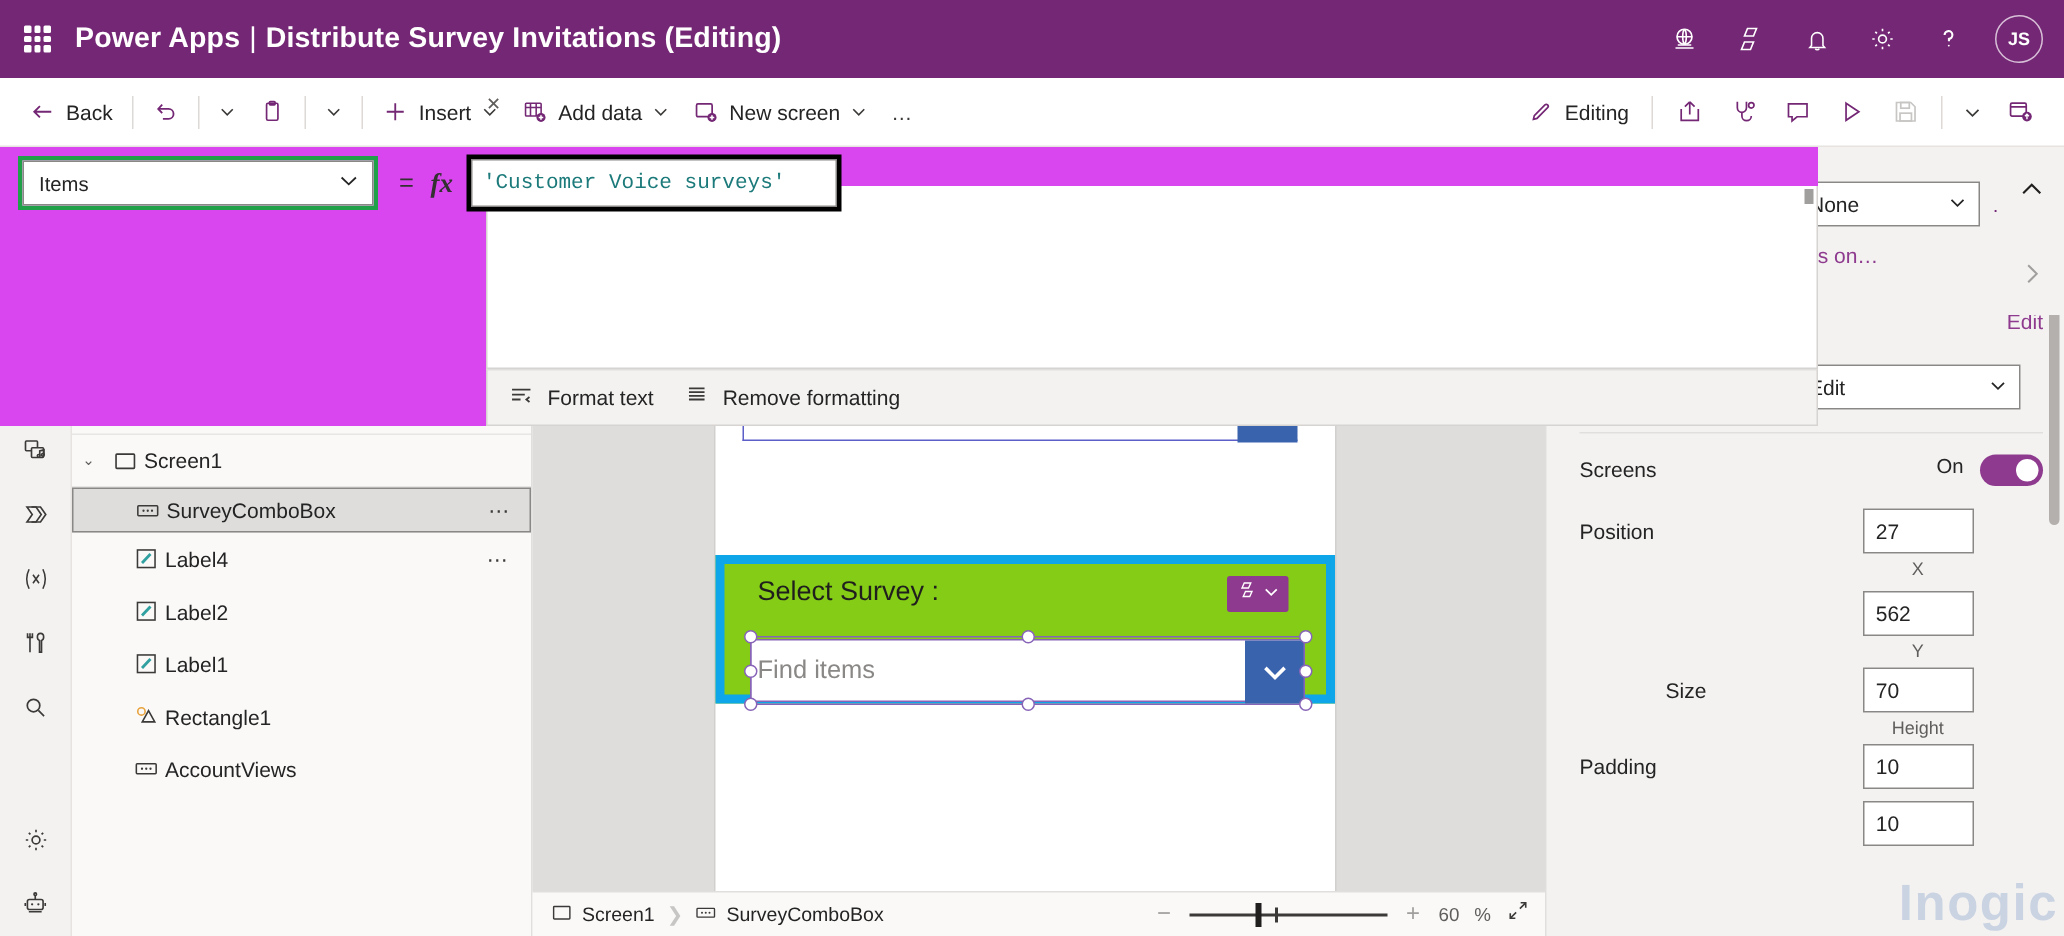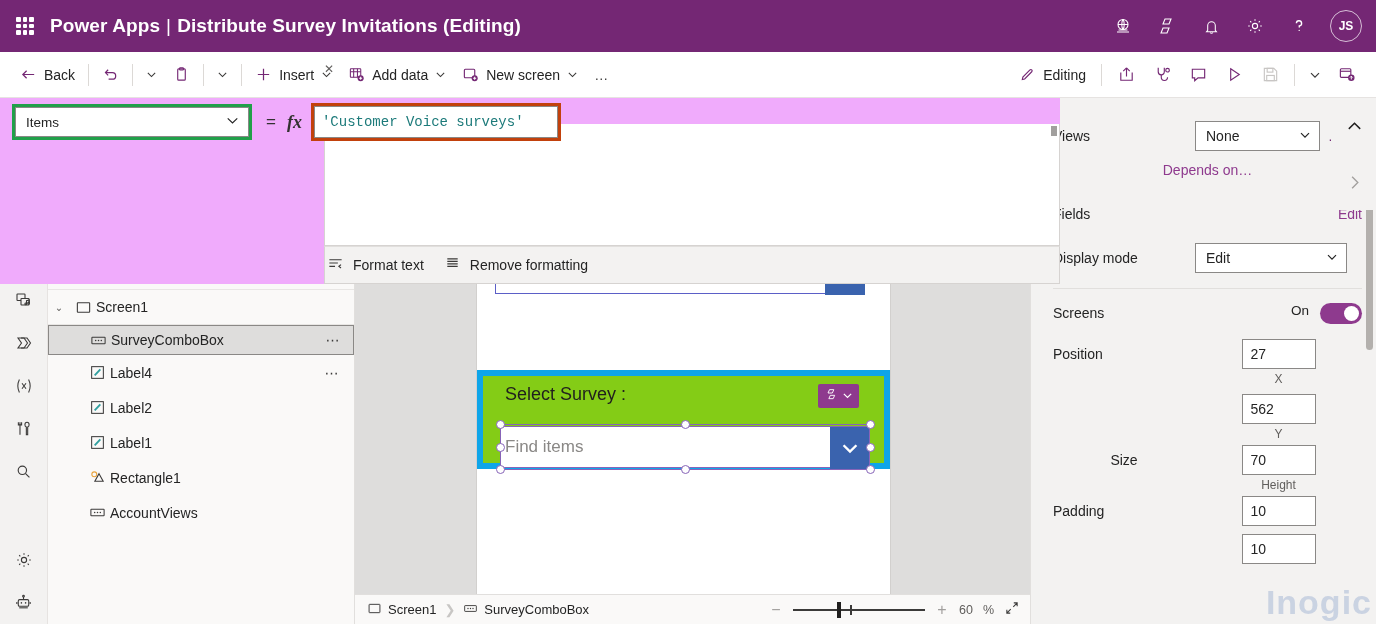--- a/index.html
+++ b/index.html
@@ -221,46 +221,46 @@
     display: flex; align-items: center; padding-left: 8px; font-size: 14px; color: #242424;
   }
   .numcap { text-align: center; font-size: 12px; color: #605e5c; padding-top: 3px; }
   .scrollbar {
     position: absolute; right: 3px; top: 22px; width: 7px; height: 230px;
     background: #b3b0ad; border-radius: 4px;
   }
 
   
   .fbar {
-    position: absolute; left: 0; top: 98px; width: 1060px; height: 186px;
-    background: #f0abfc; z-index: 40;
+    position: absolute; left: 0; top: 98px; width: 1212px; height: 186px;
+    background: #d946ef; z-index: 40;
   }
   .fbar-top { position: relative; height: 48px; display: flex; align-items: center; padding-left: 12px; }
   .propsel-wrap { border: 3px solid #21a04a; }
   .propsel {
     width: 234px; height: 30px; background: #fff; border: 1px solid #8a8886;
     display: flex; align-items: center; justify-content: space-between;
     padding: 0 9px 0 10px; font-size: 13.5px; color: #242424; cursor: pointer;
   }
   .eq { font-size: 17px; color: #323130; padding: 0 11px 0 14px; }
   .fx { font-size: 18px; color: #323130; font-style: italic; font-family: "Liberation Serif", serif; font-weight: bold; }
-  .finput-wrap { border: 3px solid #c2410c; margin-left: 9px; }
+  .finput-wrap { border: 3px solid #000000; margin-left: 9px; }
   .finput {
     width: 244px; height: 32px; background: #fff; border: 1px solid #8a8886;
     display: flex; align-items: center; padding-left: 7px;
     font-family: "Liberation Mono", monospace; font-size: 14px; color: #1c7a7a;
   }
   .fbar-body {
     position: absolute; left: 324px; right: 0; top: 26px; bottom: 38px;
     background: #fff; border: 1px solid #d6d3d1; border-top: none;
   }
   .fbar-strip {
     position: absolute; left: 324px; right: 0; bottom: 0; height: 38px;
     background: #f3f2f1; border: 1px solid #d6d3d1; border-top: 1px solid #e1dfdd;
-    display: flex; align-items: center; gap: 20px; padding-left: 2px;
+    display: flex; align-items: center; gap: 20px; padding-left: 14px;
   }
   .fstrip-btn { display: flex; align-items: center; gap: 9px; font-size: 14px; color: #242424; cursor: pointer; }
   .fbar-collapse {
     position: absolute; right: 0; top: 98px; width: 44px; height: 56px;
     display: flex; align-items: center; justify-content: center;
     color: #201f1e; cursor: pointer; z-index: 41; background: #f3f2f1;
   }
   .panel-expand {
     position: absolute; right: 0; top: 154px; width: 44px; height: 56px;
     display: flex; align-items: center; justify-content: center;

